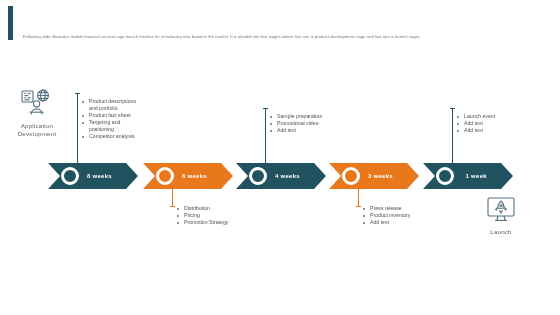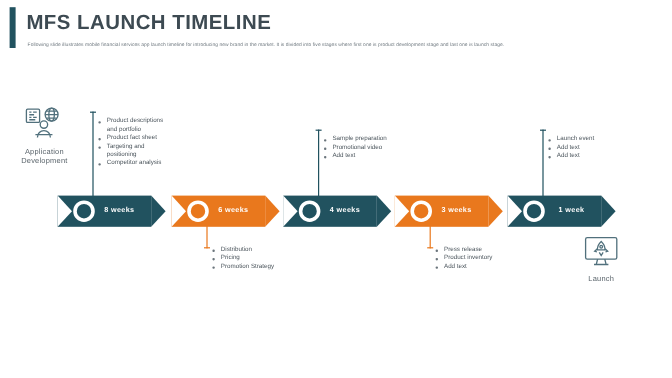--- a/index.html
+++ b/index.html
@@ -104,21 +104,20 @@
     display:block;font-size:6.2px;line-height:8px;color:#5a646b;
     letter-spacing:.2px;margin-top:2px;
   }
 </style>
 </head>
 <body>
 
 <div class="slide">
 
   <div class="accent-bar"></div>
-  <div class="title">MFS LAUNCH TIMELINE</div>
   <div class="subtitle">Following slide illustrates mobile financial services app launch timeline for introducing new brand in the market. It is divided into five stages where first one is product development stage and last one is launch stage.</div>
 
   <div class="iconbox" style="left:6px;top:88px;width:62px;">
     <span class="glyph">
       <svg width="34" height="28" viewBox="0 0 34 28" fill="none" stroke="#51707c" stroke-width="1.1">
         <rect x="2" y="3" width="11" height="11" rx="1"></rect>
         <line x1="4.4" y1="5.4" x2="6.2" y2="5.4"></line>
         <line x1="7.6" y1="5.4" x2="10.6" y2="5.4"></line>
         <line x1="4.4" y1="7.6" x2="8.4" y2="7.6"></line>
         <line x1="4.4" y1="9.8" x2="6.2" y2="9.8"></line>

